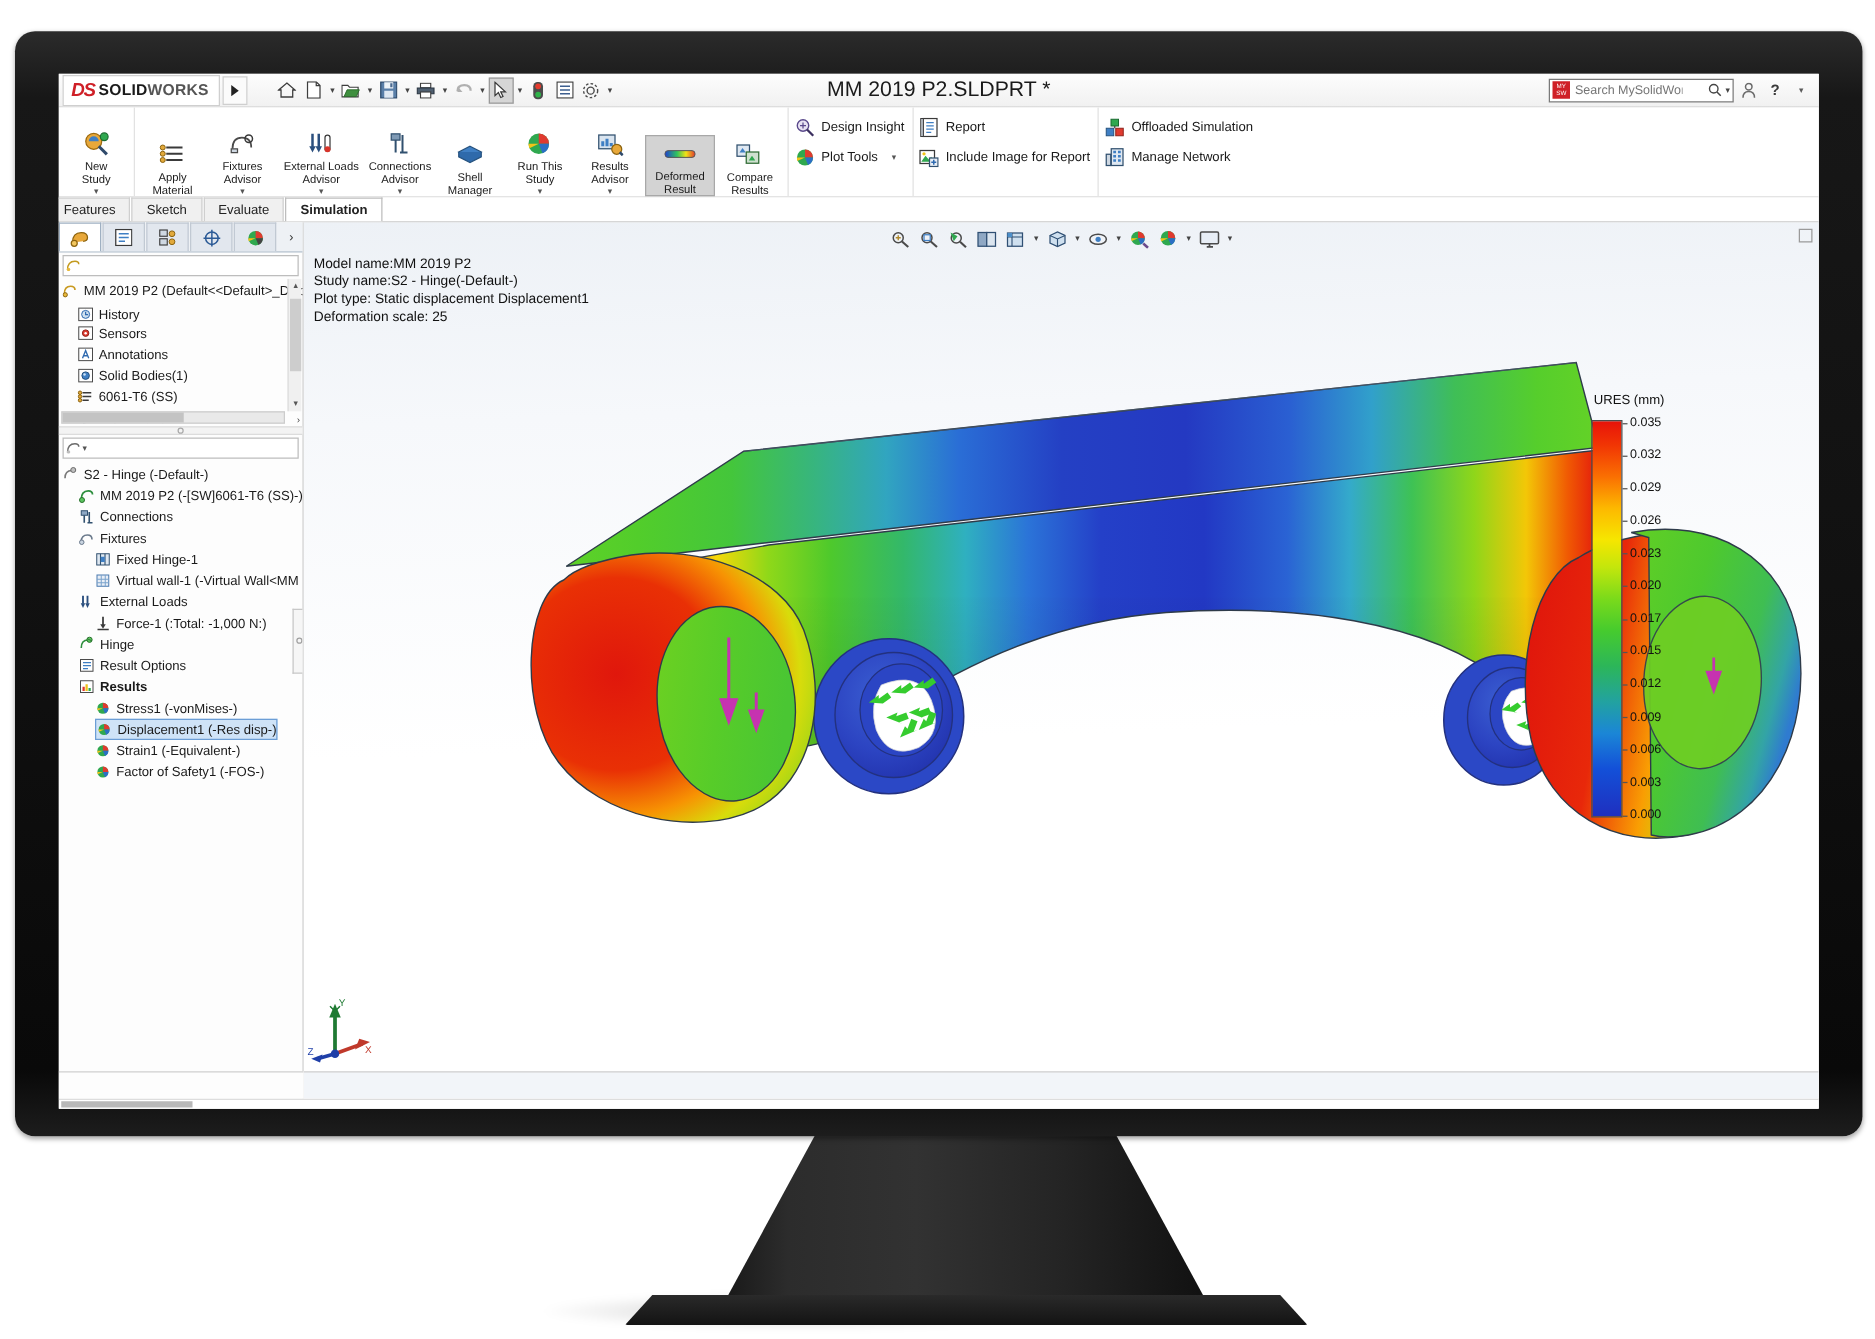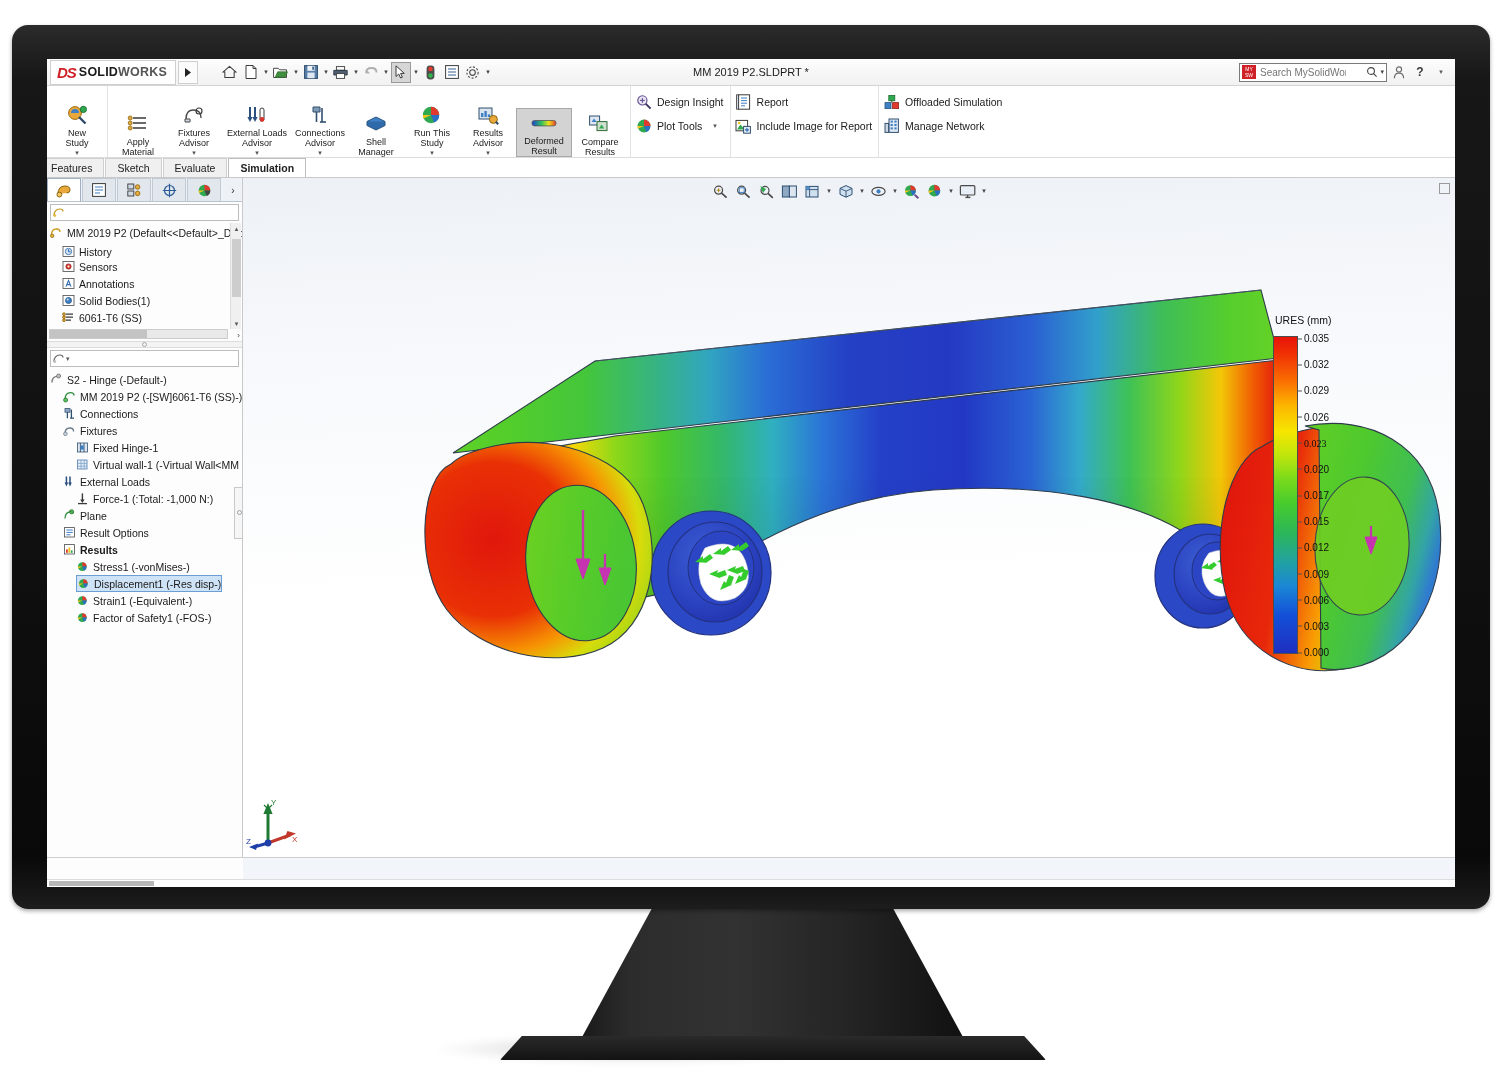--- a/index.html
+++ b/index.html
@@ -45,21 +45,21 @@
   .sw-ds { color:#cf2027; font-weight:bold; font-style:italic; font-size:15px; letter-spacing:-1px; }
   .sw-name { font-size:12.5px; font-weight:bold; color:#1a1a1a; letter-spacing:.2px; margin-left:3px;}
   .sw-name .lite { color:#555; }
   .play-btn { width:20px; height:23px; display:flex; align-items:center; justify-content:center;
     border:1px solid #cfcfcf; background:#fbfbfb; margin-left:2px;}
   .menu-icons { display:flex; align-items:center; margin-left:22px; gap:1px; }
   .mi { width:20px; height:21px; display:flex; align-items:center; justify-content:center; }
   .mi-caret { width:8px; height:21px; display:flex; align-items:center; justify-content:center;
     font-size:7px; color:#444; }
   .mi.sel { background:#d6d6d6; border:1px solid #9a9a9a; }
-  .doc-title { position:absolute; left:0; right:0; text-align:center; font-size:11px; color:#1a1a1a;
+  .doc-title { position:absolute; left:0; right:0; text-align:center; font-size:17px; color:#1a1a1a;
     pointer-events:none; }
   .tb-right { margin-left:auto; display:flex; align-items:center; padding-right:5px; gap:3px; }
   .searchbox { display:flex; align-items:center; width:148px; height:19px; border:1px solid #7a7a7a;
     background:#fff; font-size:10px; color:#333; }
   .searchbox .sq { width:14px; height:14px; background:#cf2027; margin:0 4px 0 2px; color:#fff;
     font-size:5px; line-height:6px; text-align:center; padding-top:1px; }
   .searchbox input { border:0; outline:0; font-size:10px; width:86px; color:#333;
     font-family:"Liberation Sans", sans-serif; background:transparent;}
   .hd-ico { width:18px; height:19px; display:flex; align-items:center; justify-content:center;
     font-size:12px; color:#5a5a5a; }
@@ -743,21 +743,21 @@
                   <span>Force-1 (:Total: -1,000 N:)</span>
                 </div>
                 <div class="tnode" style="margin-left: 13px;">
                   <span class="tico">
                     <svg width="13" height="13" viewBox="0 0 13 13">
                       <path d="M2 9.4 Q2 3 7.4 3" fill="none" stroke="#2f8f3f" stroke-width="1.3"></path>
                       <circle cx="8.6" cy="2.8" r="2.1" fill="#5bc55f" stroke="#27702c" stroke-width=".8"></circle>
                       <path d="M6.8 2 l3.6 1.6" fill="none" stroke="#27702c" stroke-width=".7"></path>
                     </svg>
                   </span>
-                  <span>Plane</span>
+                  <span>Hinge</span>
                 </div>
                 <div class="tnode" style="margin-left: 13px;">
                   <span class="tico">
                     <svg width="13" height="13" viewBox="0 0 13 13">
                       <rect x="1.4" y="1.6" width="10" height="9.4" fill="#fff" stroke="#4a4a4a" stroke-width=".8"></rect>
                       <path d="M3.4 4h6.4M3.4 6.4h6.4M3.4 8.8h4" fill="none" stroke="#3f7fc4" stroke-width="1"></path>
                     </svg>
                   </span>
                   <span>Result Options</span>
                 </div>
@@ -900,20 +900,26 @@
                   <rect x="1.4" y="1.6" width="14.4" height="9.4" rx="1" fill="#e8eef6" stroke="#4a4a4a" stroke-width="1.2"></rect>
                   <path d="M6.4 13.4 h5" stroke="#4a4a4a" stroke-width="1.4"></path>
                   <path d="M8.6 11 v2.4" stroke="#4a4a4a" stroke-width="1.4"></path>
                 </svg>
         </div>
         <div class="vt-caret">▾</div>
       </div>
 
       <div class="maximize-box"></div>
 
+      <div class="plotinfo">
+        <div>Model name:MM 2019 P2</div>
+        <div>Study name:S2 - Hinge(-Default-)</div>
+        <div>Plot type: Static displacement Displacement1</div>
+        <div>Deformation scale: 25</div>
+      </div>
 
       <svg id="model-svg" width="1200" height="760" viewBox="0 0 1200 760">
         <defs>
 
           <linearGradient id="bodyGrad" x1="0" y1="0" x2="1" y2="0">
             <stop offset="0.00" stop-color="#e4180d"></stop>
             <stop offset="0.06" stop-color="#ee2d06"></stop>
             <stop offset="0.11" stop-color="#f86c02"></stop>
             <stop offset="0.15" stop-color="#f5d808"></stop>
             <stop offset="0.20" stop-color="#8fd819"></stop>
@@ -1098,21 +1104,21 @@
 
       <div class="legend">
         <div class="legend-title">URES (mm)</div>
         <div class="legend-body">
           <div class="legend-bar"></div>
           <div class="legend-ticks" id="legend-ticks">
                   <div style="top: 2px;">0.035</div>
                   <div style="top: 28.1667px;">0.032</div>
                   <div style="top: 54.3333px;">0.029</div>
                   <div style="top: 80.5px;">0.026</div>
-                  <div style="top: 106.667px; font-family: Liberation Serif, serif;">0.023</div>
+                  <div style="top: 106.667px;">0.023</div>
                   <div style="top: 132.833px;">0.020</div>
                   <div style="top: 159px;">0.017</div>
                   <div style="top: 185.167px;">0.015</div>
                   <div style="top: 211.333px;">0.012</div>
                   <div style="top: 237.5px;">0.009</div>
                   <div style="top: 263.667px;">0.006</div>
                   <div style="top: 289.833px;">0.003</div>
                   <div style="top: 316px;">0.000</div>
                 </div>
         </div>

